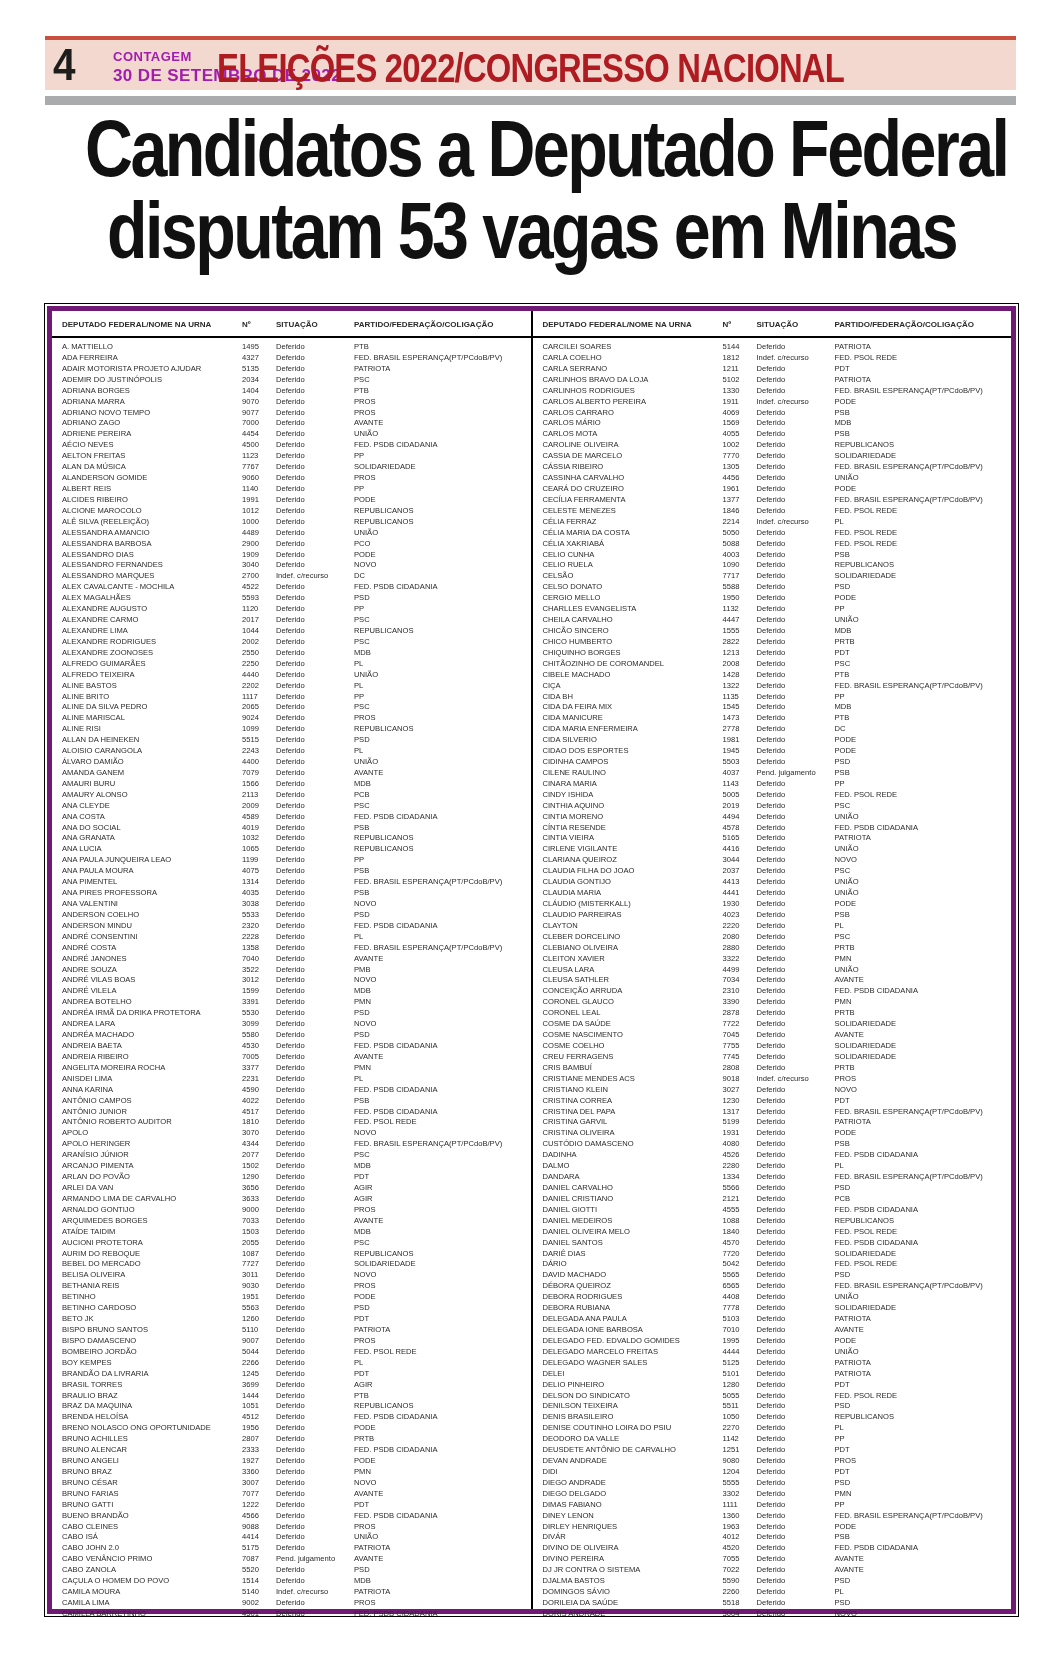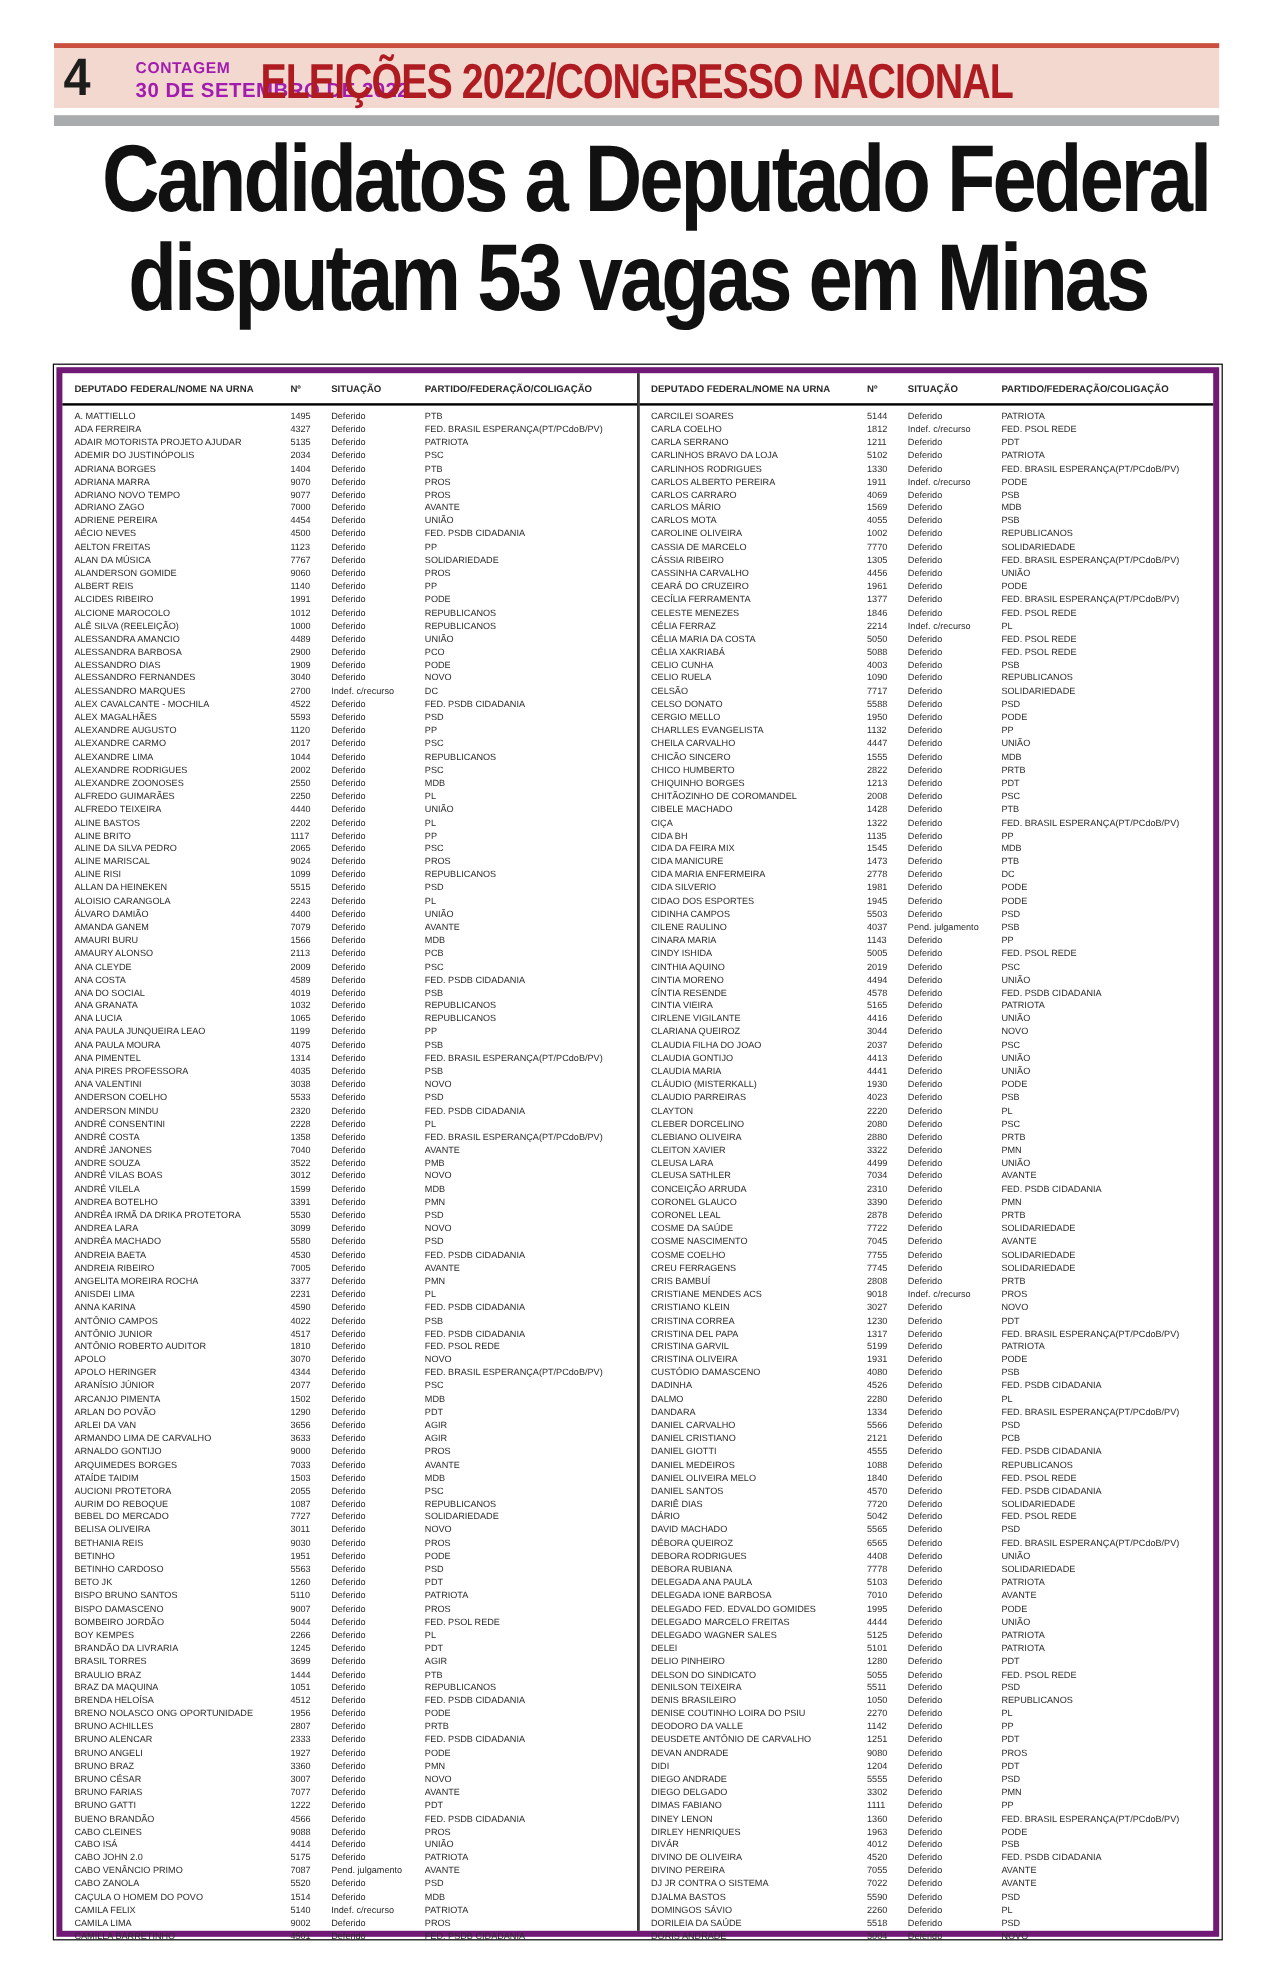--- a/index.html
+++ b/index.html
@@ -769,21 +769,21 @@
             <span class="cell c-sit">Deferido</span>
             <span class="cell c-part">PSD</span>
           </div>
           <div class="row">
             <span class="cell c-name">CAÇULA O HOMEM DO POVO</span>
             <span class="cell c-num">1514</span>
             <span class="cell c-sit">Deferido</span>
             <span class="cell c-part">MDB</span>
           </div>
           <div class="row">
-            <span class="cell c-name">CAMILA FELIX</span>
+            <span class="cell c-name">CAMILA MOURA</span>
             <span class="cell c-num">5140</span>
             <span class="cell c-sit">Indef. c/recurso</span>
             <span class="cell c-part">PATRIOTA</span>
           </div>
           <div class="row">
             <span class="cell c-name">CAMILA LIMA</span>
             <span class="cell c-num">9002</span>
             <span class="cell c-sit">Deferido</span>
             <span class="cell c-part">PROS</span>
           </div>

